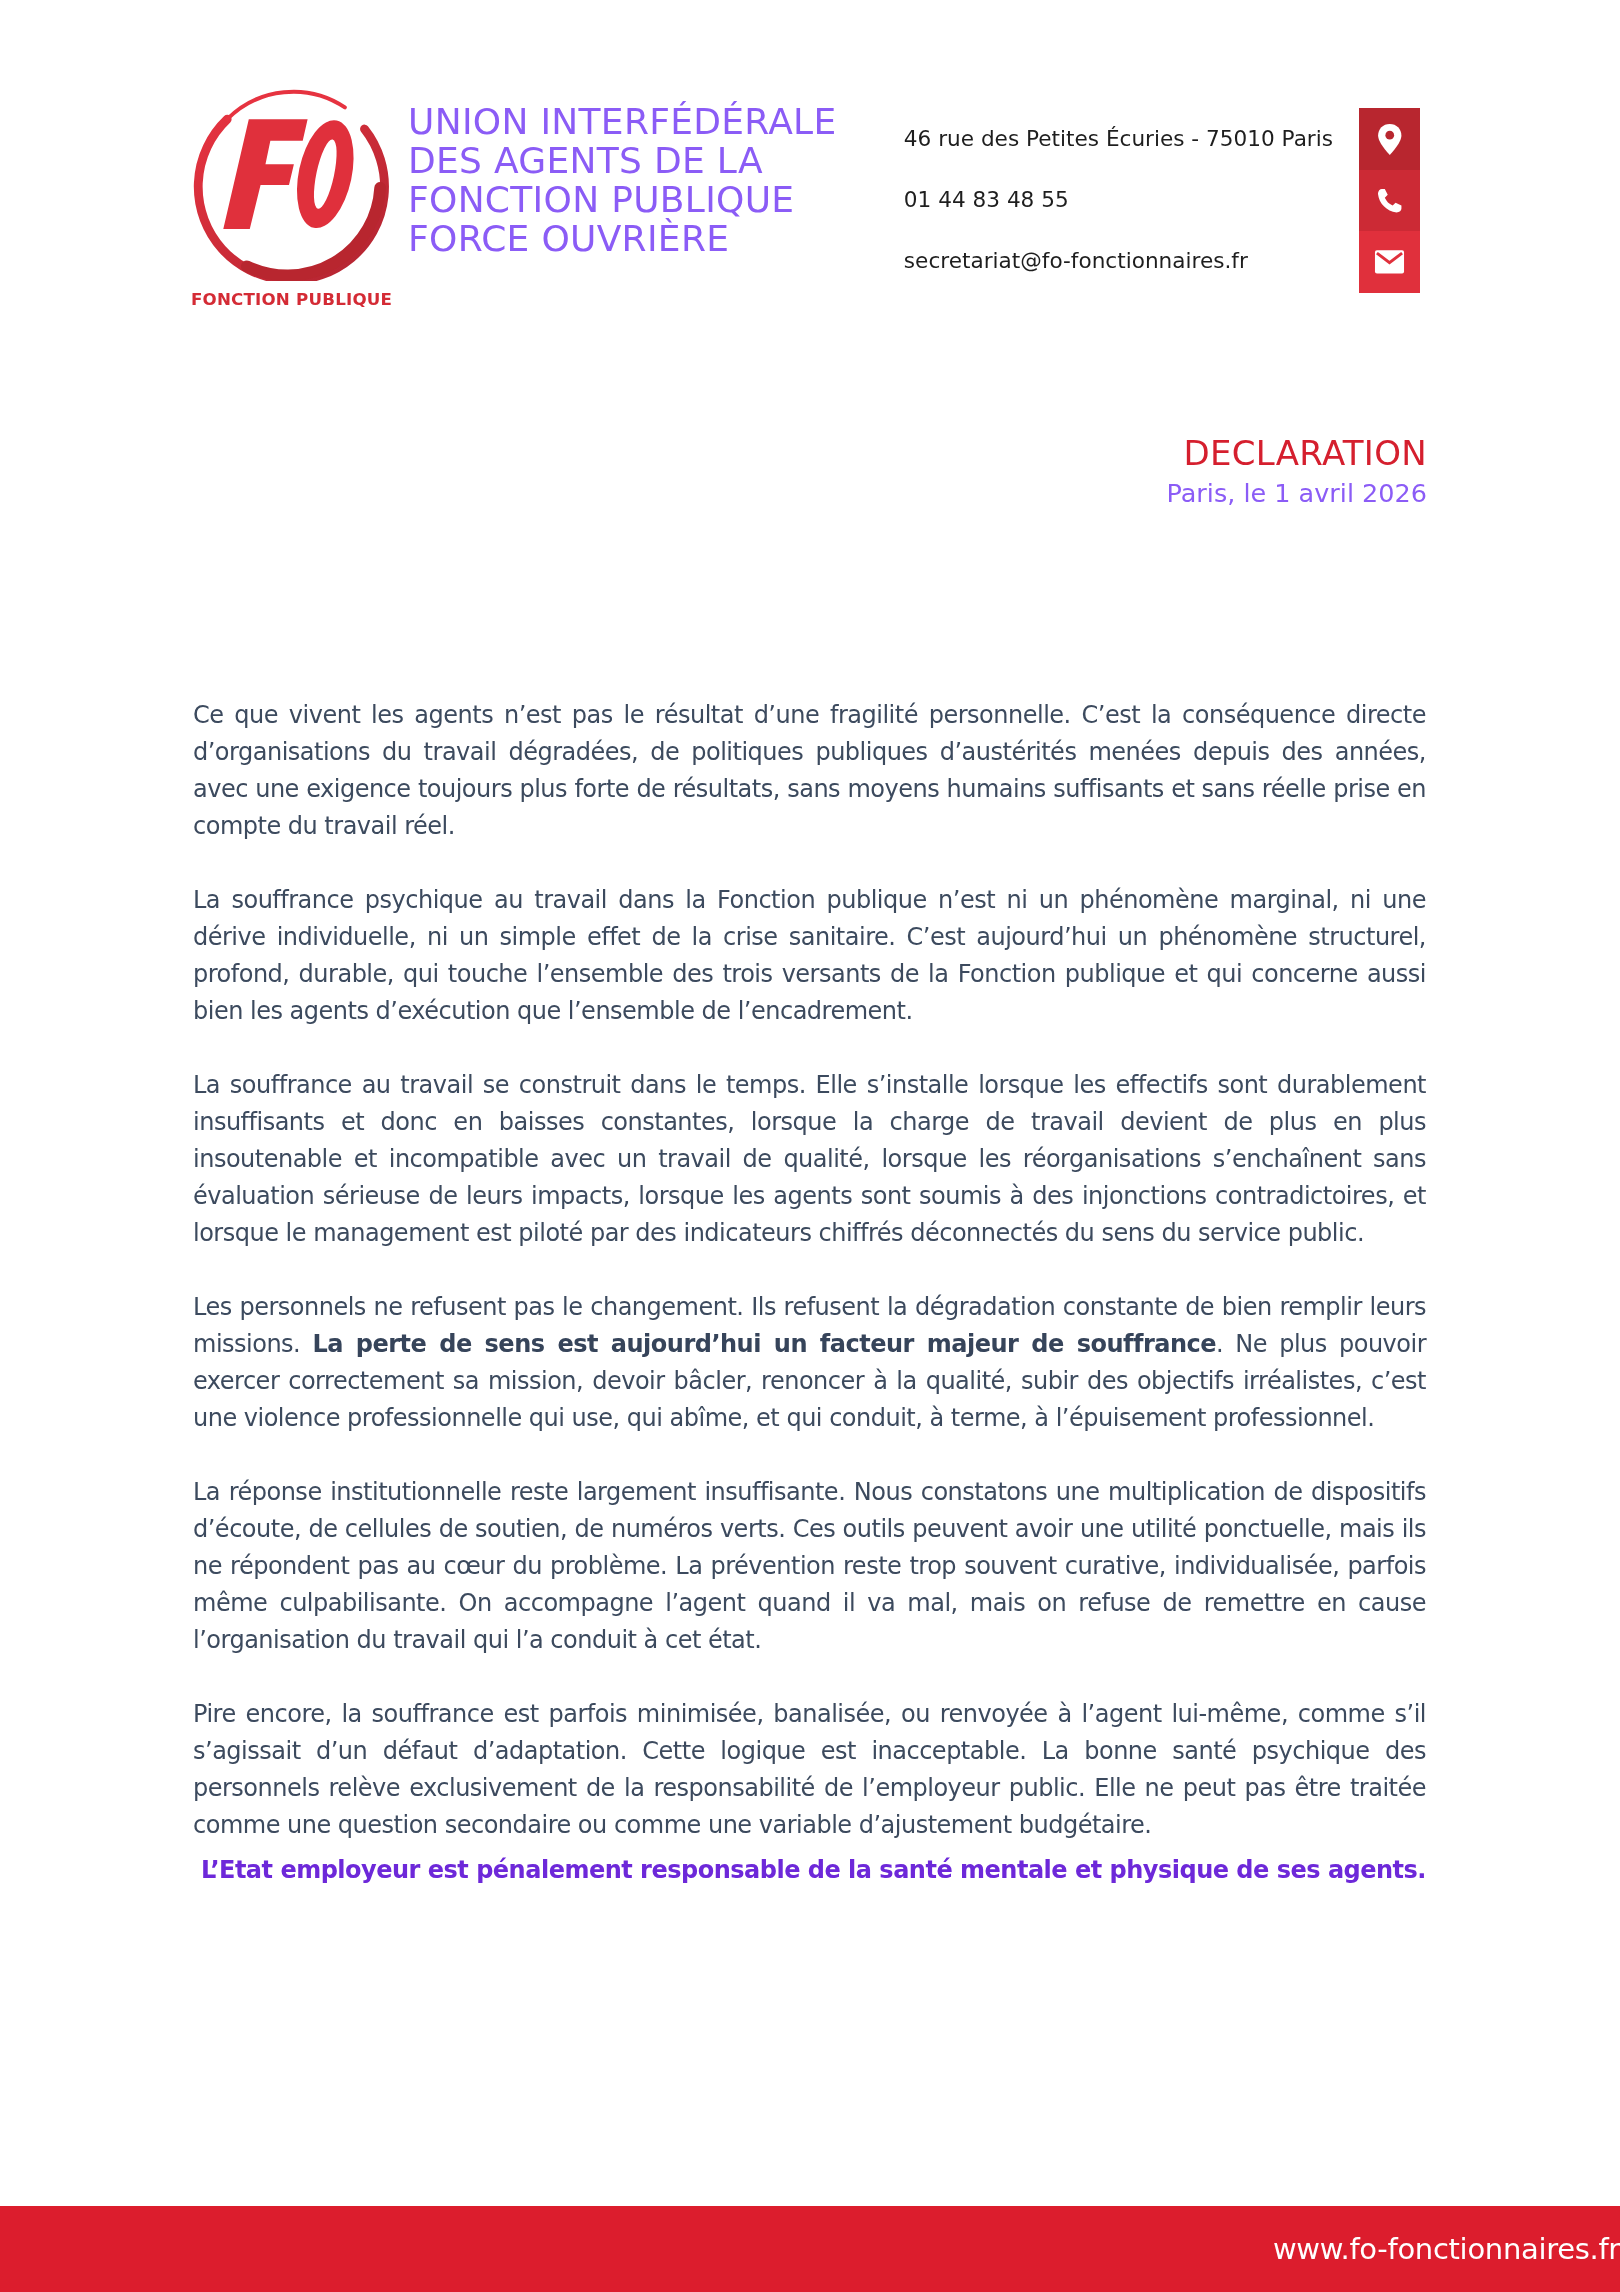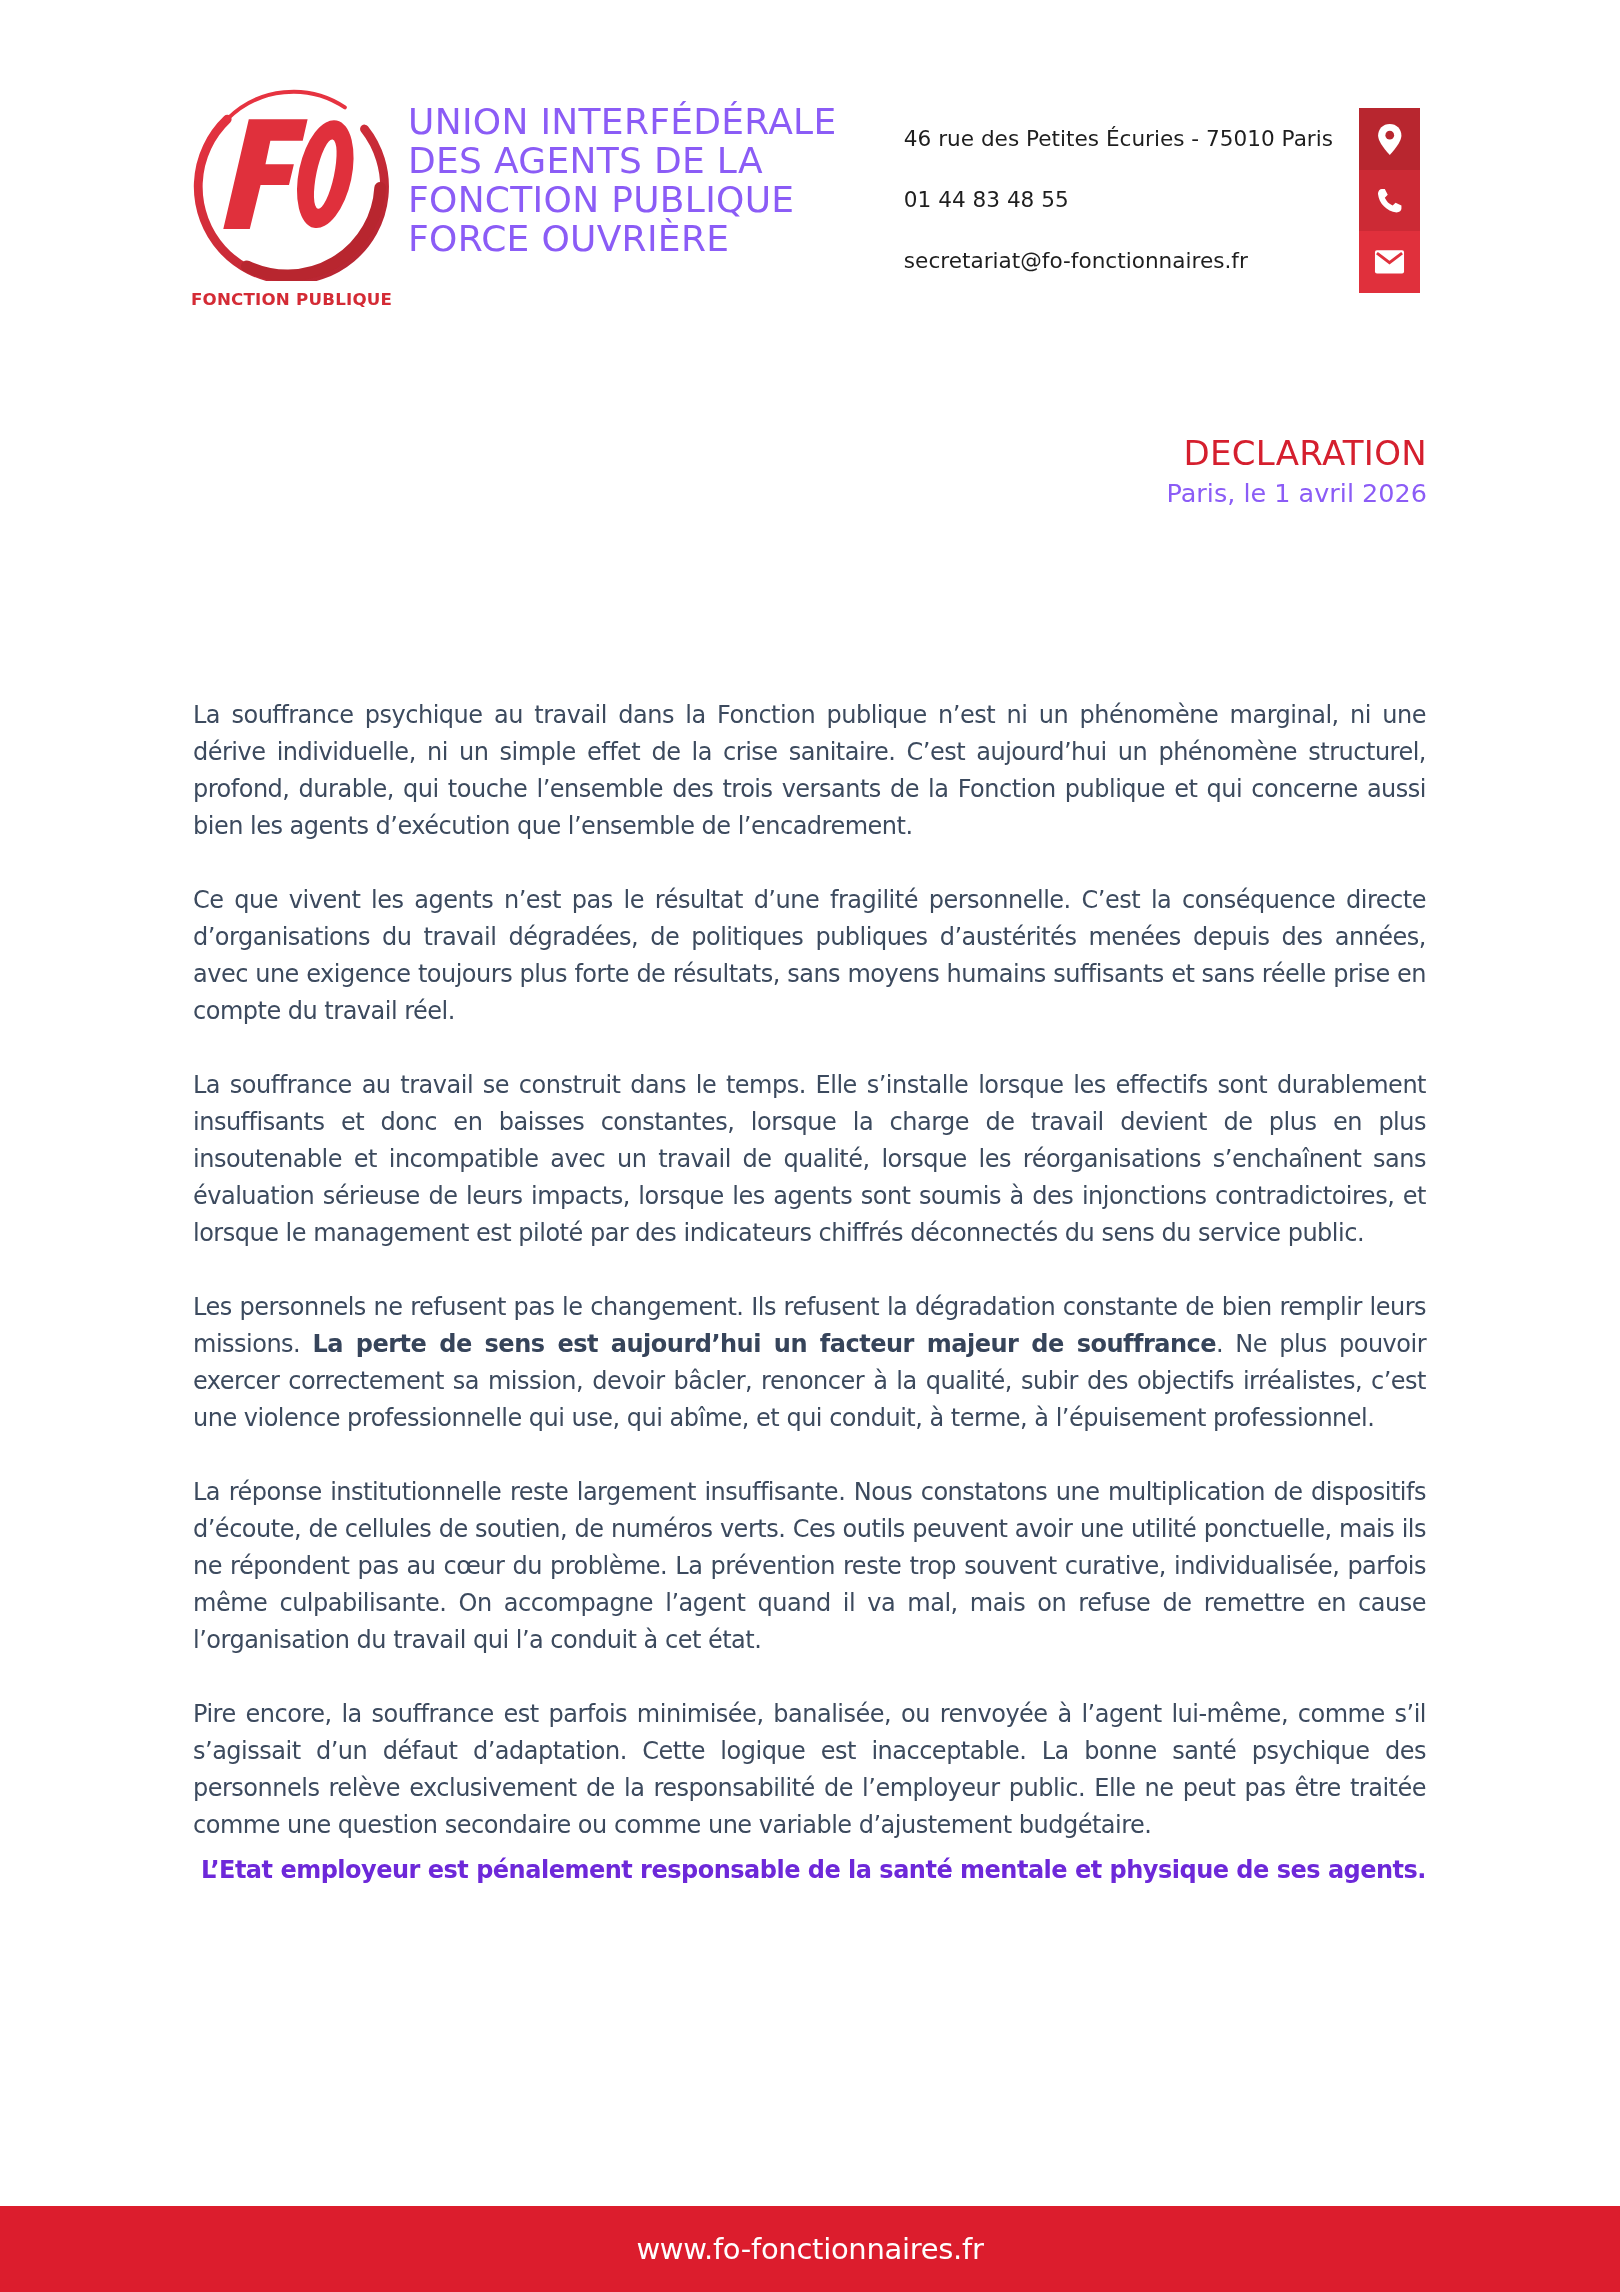--- a/index.html
+++ b/index.html
@@ -40,21 +40,21 @@
                font-family: "DejaVu Sans", sans-serif; font-size: 24px; line-height: 37px;
                color: #3c4a5e; letter-spacing: -0.5px; }
   .body-text p { margin: 0 0 37px 0; text-align: justify; }
   .body-text p.salutation { text-align: left; }
   .body-text p.last { margin-bottom: 8px; }
   .body-text b { font-weight: bold; color: #36445a; }
   .closing { font-weight: bold; color: #6d28d9; text-align: right; }
 
   
   .footer { position: absolute; left: 0; top: 2206px; width: 1620px; height: 86px;
-            background: #dc1d2d; display: flex; align-items: center; justify-content: center; }
+            background: #dc1d2d; display: flex; align-items: center; justify-content: flex-end; }
   .footer-url { font-family: "DejaVu Sans", sans-serif; font-size: 29px; color: #ffffff;
                 letter-spacing: -0.3px; }
 </style>
 </head>
 <body>
 
 <header>
 
   <div class="logo">
     <svg width="201" height="201" viewBox="0 0 205 205">
@@ -108,22 +108,22 @@
         <path d="M3 4 L16 14 L29 4" fill="none" stroke="#e0303c" stroke-width="3"></path>
       </svg>
     </div>
   </div>
 </header>
 
 <div class="doc-title">DECLARATION</div>
 <div class="doc-date">Paris, le 1 avril 2026</div>
 
 <main class="body-text">
+  <p>Ce que vivent les agents n’est pas le résultat d’une fragilité personnelle. C’est la conséquence directe d’organisations du travail dégradées, de politiques publiques d’austérités menées depuis des années, avec une exigence toujours plus forte de résultats, sans moyens humains suffisants et sans réelle prise en compte du travail réel.</p>
   <p>La souffrance psychique au travail dans la Fonction publique n’est ni un phénomène marginal, ni une dérive individuelle, ni un simple effet de la crise sanitaire. C’est aujourd’hui un phénomène structurel, profond, durable, qui touche l’ensemble des trois versants de la Fonction publique et qui concerne aussi bien les agents d’exécution que l’ensemble de l’encadrement.</p>
-  <p>Ce que vivent les agents n’est pas le résultat d’une fragilité personnelle. C’est la conséquence directe d’organisations du travail dégradées, de politiques publiques d’austérités menées depuis des années, avec une exigence toujours plus forte de résultats, sans moyens humains suffisants et sans réelle prise en compte du travail réel.</p>
   <p>La souffrance au travail se construit dans le temps. Elle s’installe lorsque les effectifs sont durablement insuffisants et donc en baisses constantes, lorsque la charge de travail devient de plus en plus insoutenable et incompatible avec un travail de qualité, lorsque les réorganisations s’enchaînent sans évaluation sérieuse de leurs impacts, lorsque les agents sont soumis à des injonctions contradictoires, et lorsque le management est piloté par des indicateurs chiffrés déconnectés du sens du service public.</p>
   <p><span>Les personnels ne refusent pas le changement. Ils refusent la dégradation constante de bien remplir leurs missions. </span><b>La perte de sens est aujourd’hui un facteur majeur de souffrance</b><span>. Ne plus pouvoir exercer correctement sa mission, devoir bâcler, renoncer à la qualité, subir des objectifs irréalistes, c’est une violence professionnelle qui use, qui abîme, et qui conduit, à terme, à l’épuisement professionnel.</span></p>
   <p>La réponse institutionnelle reste largement insuffisante. Nous constatons une multiplication de dispositifs d’écoute, de cellules de soutien, de numéros verts. Ces outils peuvent avoir une utilité ponctuelle, mais ils ne répondent pas au cœur du problème. La prévention reste trop souvent curative, individualisée, parfois même culpabilisante. On accompagne l’agent quand il va mal, mais on refuse de remettre en cause l’organisation du travail qui l’a conduit à cet état.</p>
   <p class="last">Pire encore, la souffrance est parfois minimisée, banalisée, ou renvoyée à l’agent lui-même, comme s’il s’agissait d’un défaut d’adaptation. Cette logique est inacceptable. La bonne santé psychique des personnels relève exclusivement de la responsabilité de l’employeur public. Elle ne peut pas être traitée comme une question secondaire ou comme une variable d’ajustement budgétaire.</p>
   <div class="closing">L’Etat employeur est pénalement responsable de la santé mentale et physique de ses agents.</div>
 </main>
 
 <footer class="footer">
   <span class="footer-url">www.fo-fonctionnaires.fr</span>
 </footer>

